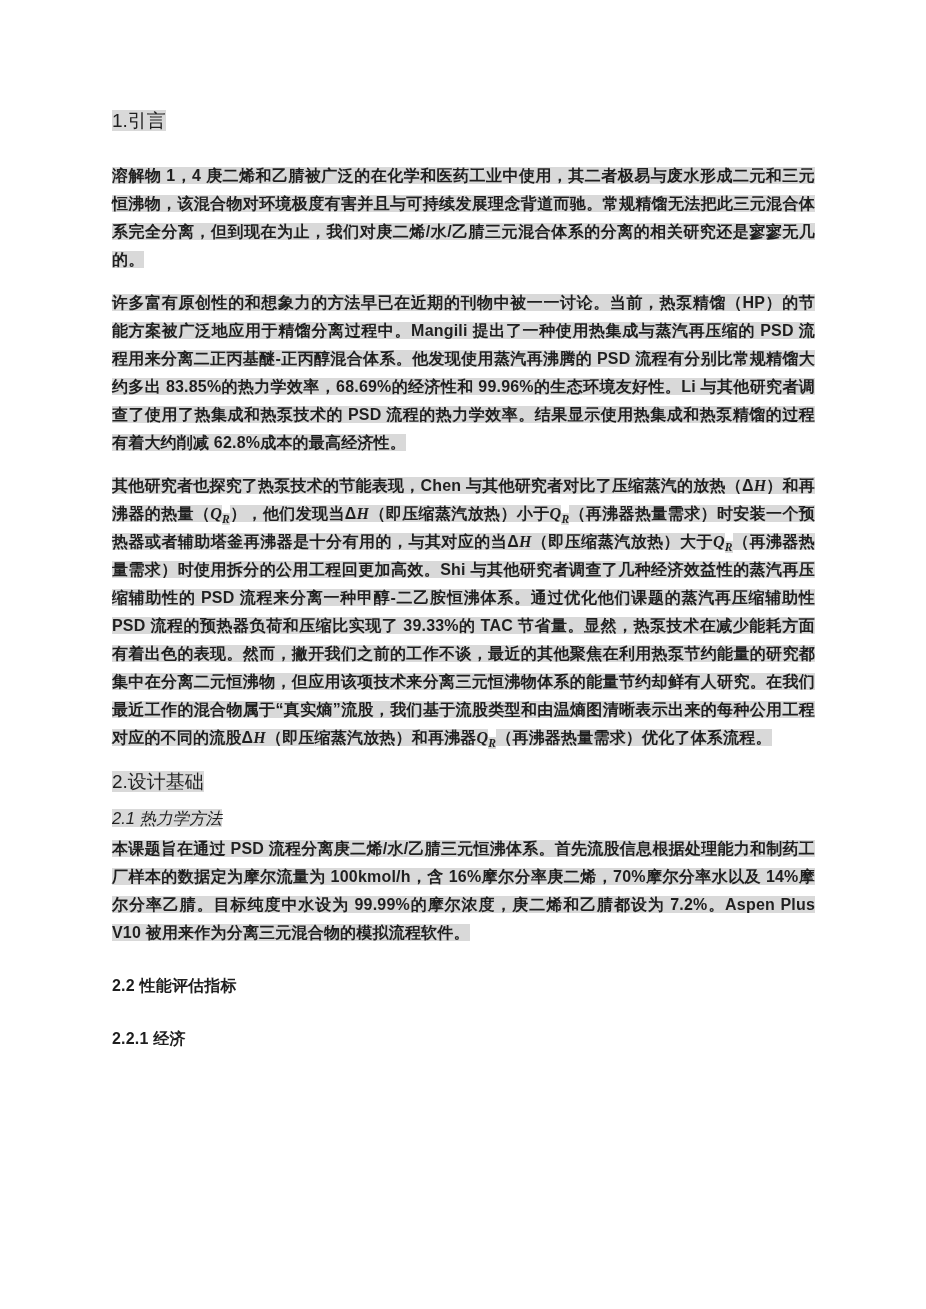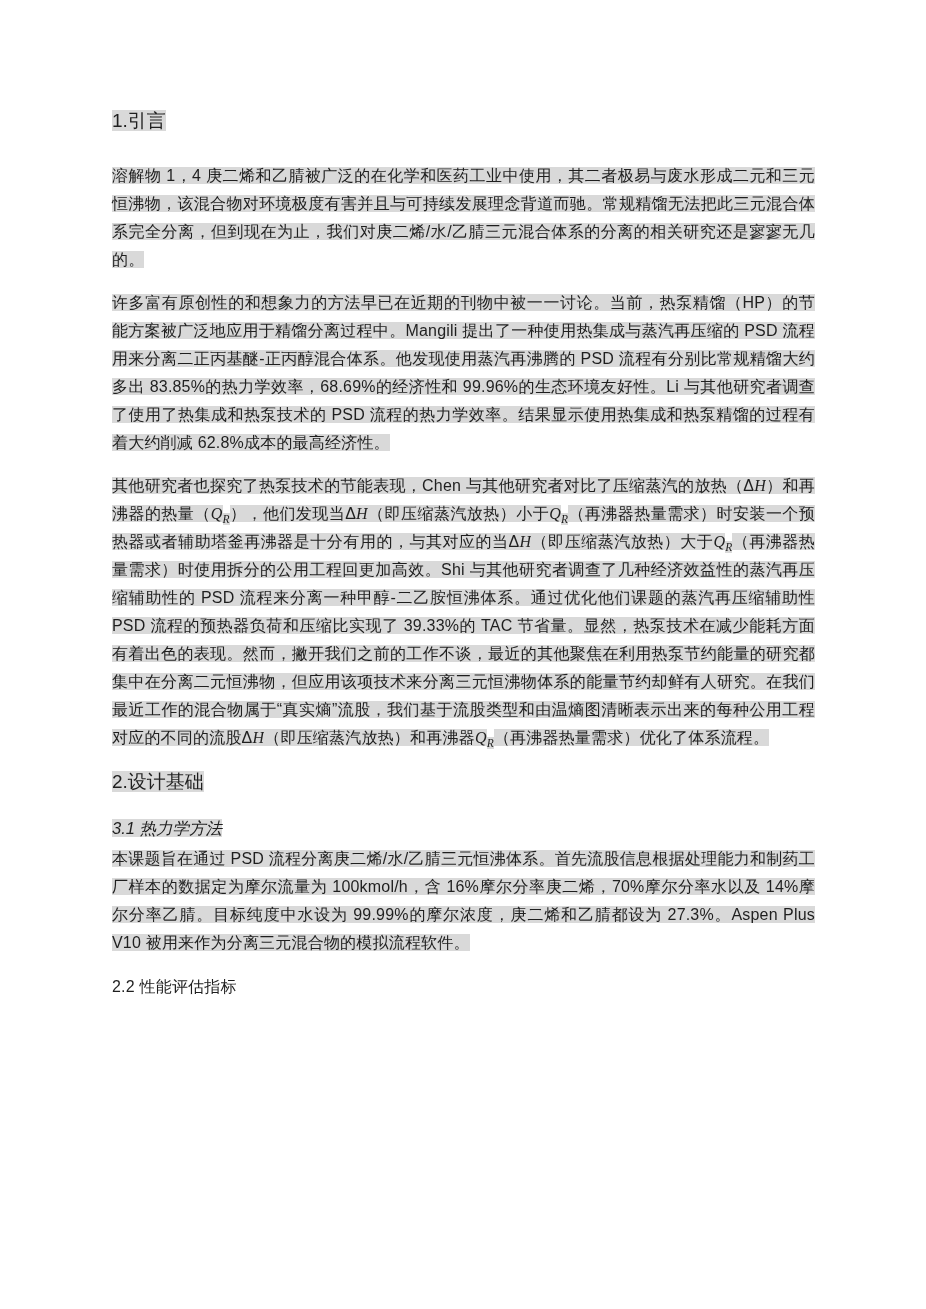--- a/index.html
+++ b/index.html
@@ -27,41 +27,42 @@
     width:100%;
   }
   .block{
     margin:0 0 15px 0;
   }
   .block.p{
     font-size:16px;
     line-height:28px;
     text-align:justify;
     letter-spacing:0.2px;
+    font-weight:bold;
   }
   .block.h1{
     font-size:19px;
     line-height:30px;
     margin-bottom:26px;
     font-weight:400;
   }
   .block.h1.tight{
-    margin-bottom:18px;
+    margin-bottom:8px;
   }
   .block.h2i{
     font-size:16.5px;
     line-height:27px;
     font-style:italic;
     margin-bottom:3px;
   }
   .block.tight{
     margin-bottom:3px;
   }
   .block.mt{
-    margin-top:16px;
+    margin-top:25px;
   }
   .hl{
     background:var(--hl);
   }
   .it{
     font-family:"Liberation Serif","DejaVu Serif",serif;
     font-style:italic;
   }
   .sub{
     vertical-align:sub;
@@ -72,17 +73,18 @@
 </head>
 <body>
 
 <div class="page">
   <div class="doc">
       <div class="block h1"><span class="hl">1.引言</span></div>
       <div class="block p"><span class="hl">溶解物 1，4 庚二烯和乙腈被广泛的在化学和医药工业中使用，其二者极易与废水形成二元和三元恒沸物，该混合物对环境极度有害并且与可持续发展理念背道而驰。常规精馏无法把此三元混合体系完全分离，但到现在为止，我们对庚二烯/水/乙腈三元混合体系的分离的相关研究还是寥寥无几的。</span></div>
       <div class="block p"><span class="hl">许多富有原创性的和想象力的方法早已在近期的刊物中被一一讨论。当前，热泵精馏（HP）的节能方案被广泛地应用于精馏分离过程中。Mangili 提出了一种使用热集成与蒸汽再压缩的 PSD 流程用来分离二正丙基醚-正丙醇混合体系。他发现使用蒸汽再沸腾的 PSD 流程有分别比常规精馏大约多出 83.85%的热力学效率，68.69%的经济性和 99.96%的生态环境友好性。Li 与其他研究者调查了使用了热集成和热泵技术的 PSD 流程的热力学效率。结果显示使用热集成和热泵精馏的过程有着大约削减 62.8%成本的最高经济性。</span></div>
       <div class="block p"><span class="hl">其他研究者也探究了热泵技术的节能表现，Chen 与其他研究者对比了压缩蒸汽的放热（Δ</span><span class="hl it">H</span><span class="hl">）和再沸器的热量（</span><span class="hl it">Q</span><span class="hl it sub">R</span><span class="hl">），他们发现当Δ</span><span class="hl it">H</span><span class="hl">（即压缩蒸汽放热）小于</span><span class="hl it">Q</span><span class="hl it sub">R</span><span class="hl">（再沸器热量需求）时安装一个预热器或者辅助塔釜再沸器是十分有用的，与其对应的当Δ</span><span class="hl it">H</span><span class="hl">（即压缩蒸汽放热）大于</span><span class="hl it">Q</span><span class="hl it sub">R</span><span class="hl">（再沸器热量需求）时使用拆分的公用工程回更加高效。Shi 与其他研究者调查了几种经济效益性的蒸汽再压缩辅助性的 PSD 流程来分离一种甲醇-二乙胺恒沸体系。通过优化他们课题的蒸汽再压缩辅助性 PSD 流程的预热器负荷和压缩比实现了 39.33%的 TAC 节省量。显然，热泵技术在减少能耗方面有着出色的表现。然而，撇开我们之前的工作不谈，最近的其他聚焦在利用热泵节约能量的研究都集中在分离二元恒沸物，但应用该项技术来分离三元恒沸物体系的能量节约却鲜有人研究。在我们最近工作的混合物属于“真实熵”流股，我们基于流股类型和由温熵图清晰表示出来的每种公用工程对应的不同的流股Δ</span><span class="hl it">H</span><span class="hl">（即压缩蒸汽放热）和再沸器</span><span class="hl it">Q</span><span class="hl it sub">R</span><span class="hl">（再沸器热量需求）优化了体系流程。</span></div>
       <div class="block h1 tight"><span class="hl">2.设计基础</span></div>
-      <div class="block h2i tight"><span class="hl">3.1 热力学方法</span></div>
-      <div class="block p"><span class="hl">本课题旨在通过 PSD 流程分离庚二烯/水/乙腈三元恒沸体系。首先流股信息根据处理能力和制药工厂样本的数据定为摩尔流量为 100kmol/h，含 16%摩尔分率庚二烯，70%摩尔分率水以及 14%摩尔分率乙腈。目标纯度中水设为 99.99%的摩尔浓度，庚二烯和乙腈都设为 27.3%。Aspen Plus V10 被用来作为分离三元混合物的模拟流程软件。</span></div>
+      <div class="block h2i tight"><span class="hl">2.1 热力学方法</span></div>
+      <div class="block p"><span class="hl">本课题旨在通过 PSD 流程分离庚二烯/水/乙腈三元恒沸体系。首先流股信息根据处理能力和制药工厂样本的数据定为摩尔流量为 100kmol/h，含 16%摩尔分率庚二烯，70%摩尔分率水以及 14%摩尔分率乙腈。目标纯度中水设为 99.99%的摩尔浓度，庚二烯和乙腈都设为 7.2%。Aspen Plus V10 被用来作为分离三元混合物的模拟流程软件。</span></div>
       <div class="block p mt"><span>2.2 性能评估指标</span></div>
+      <div class="block p mt"><span>2.2.1 经济</span></div>
     </div>
 </div>
 
 </body></html>

